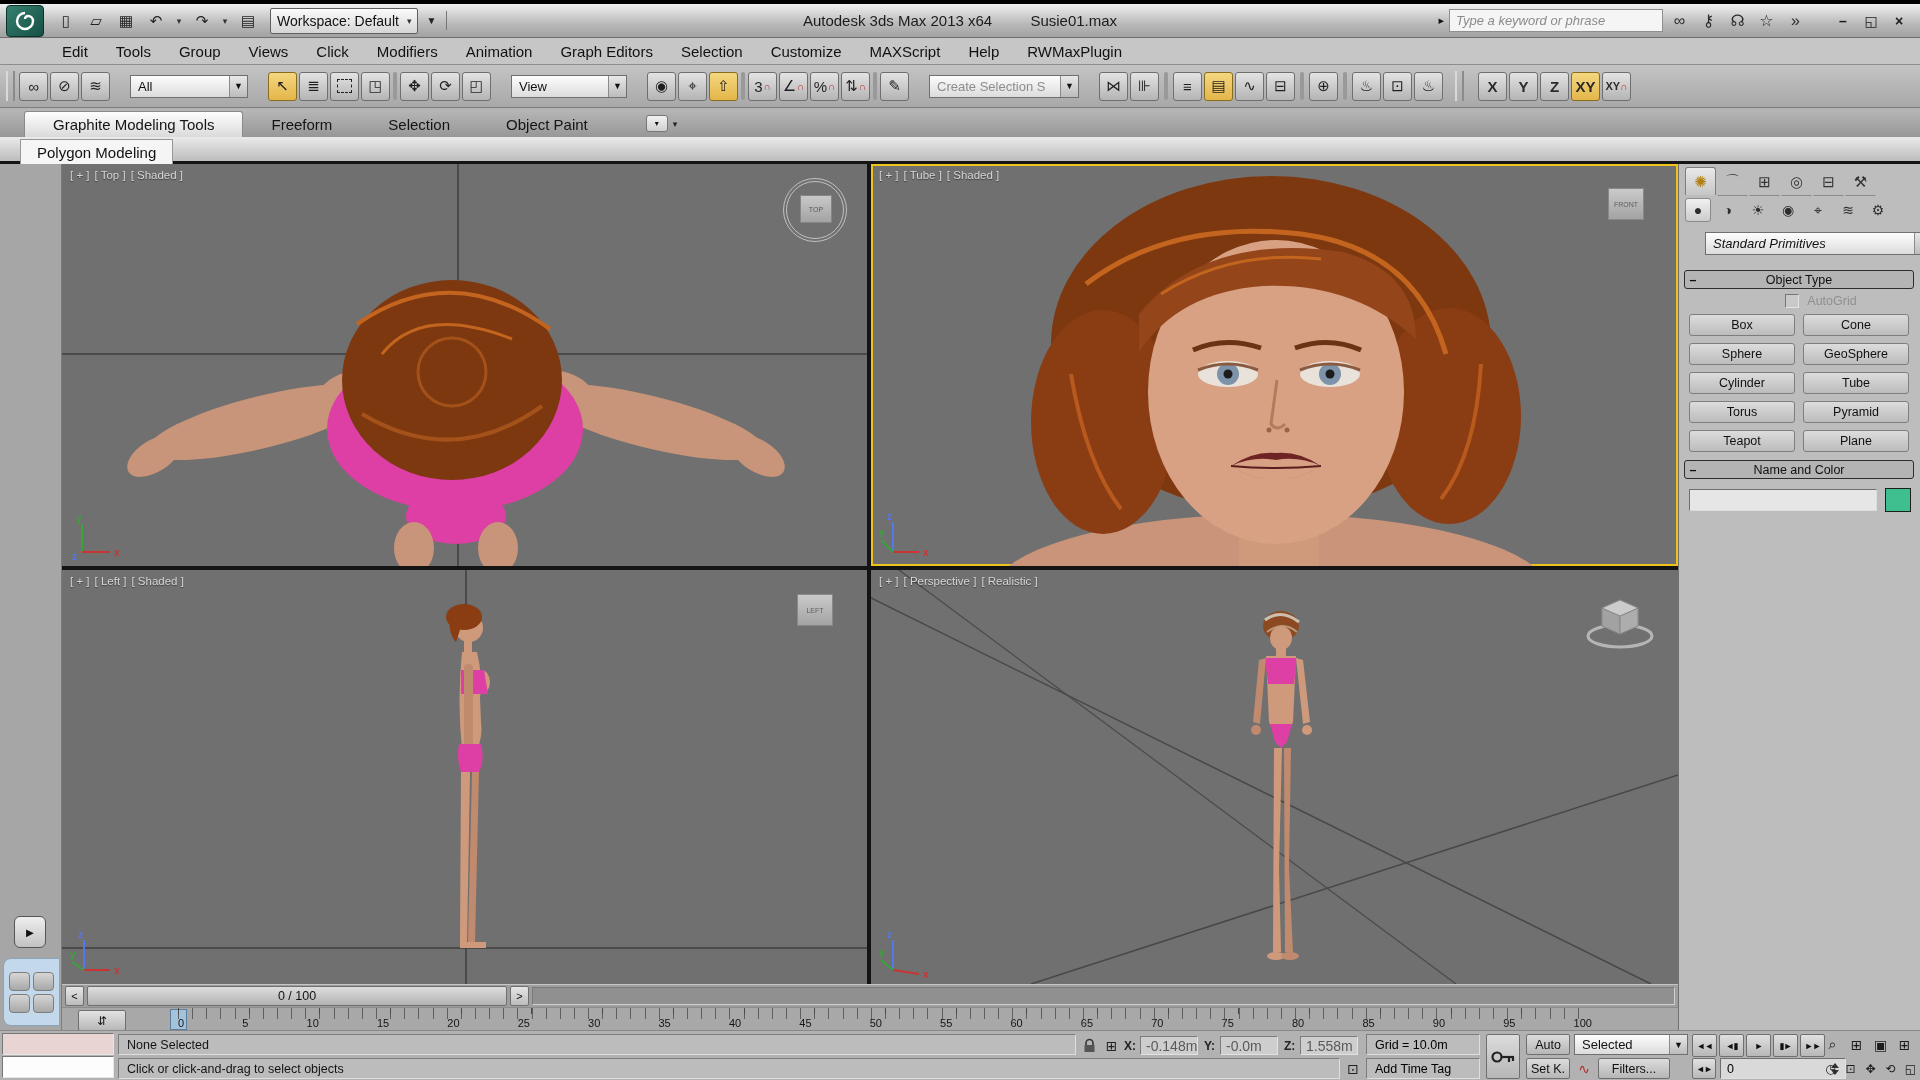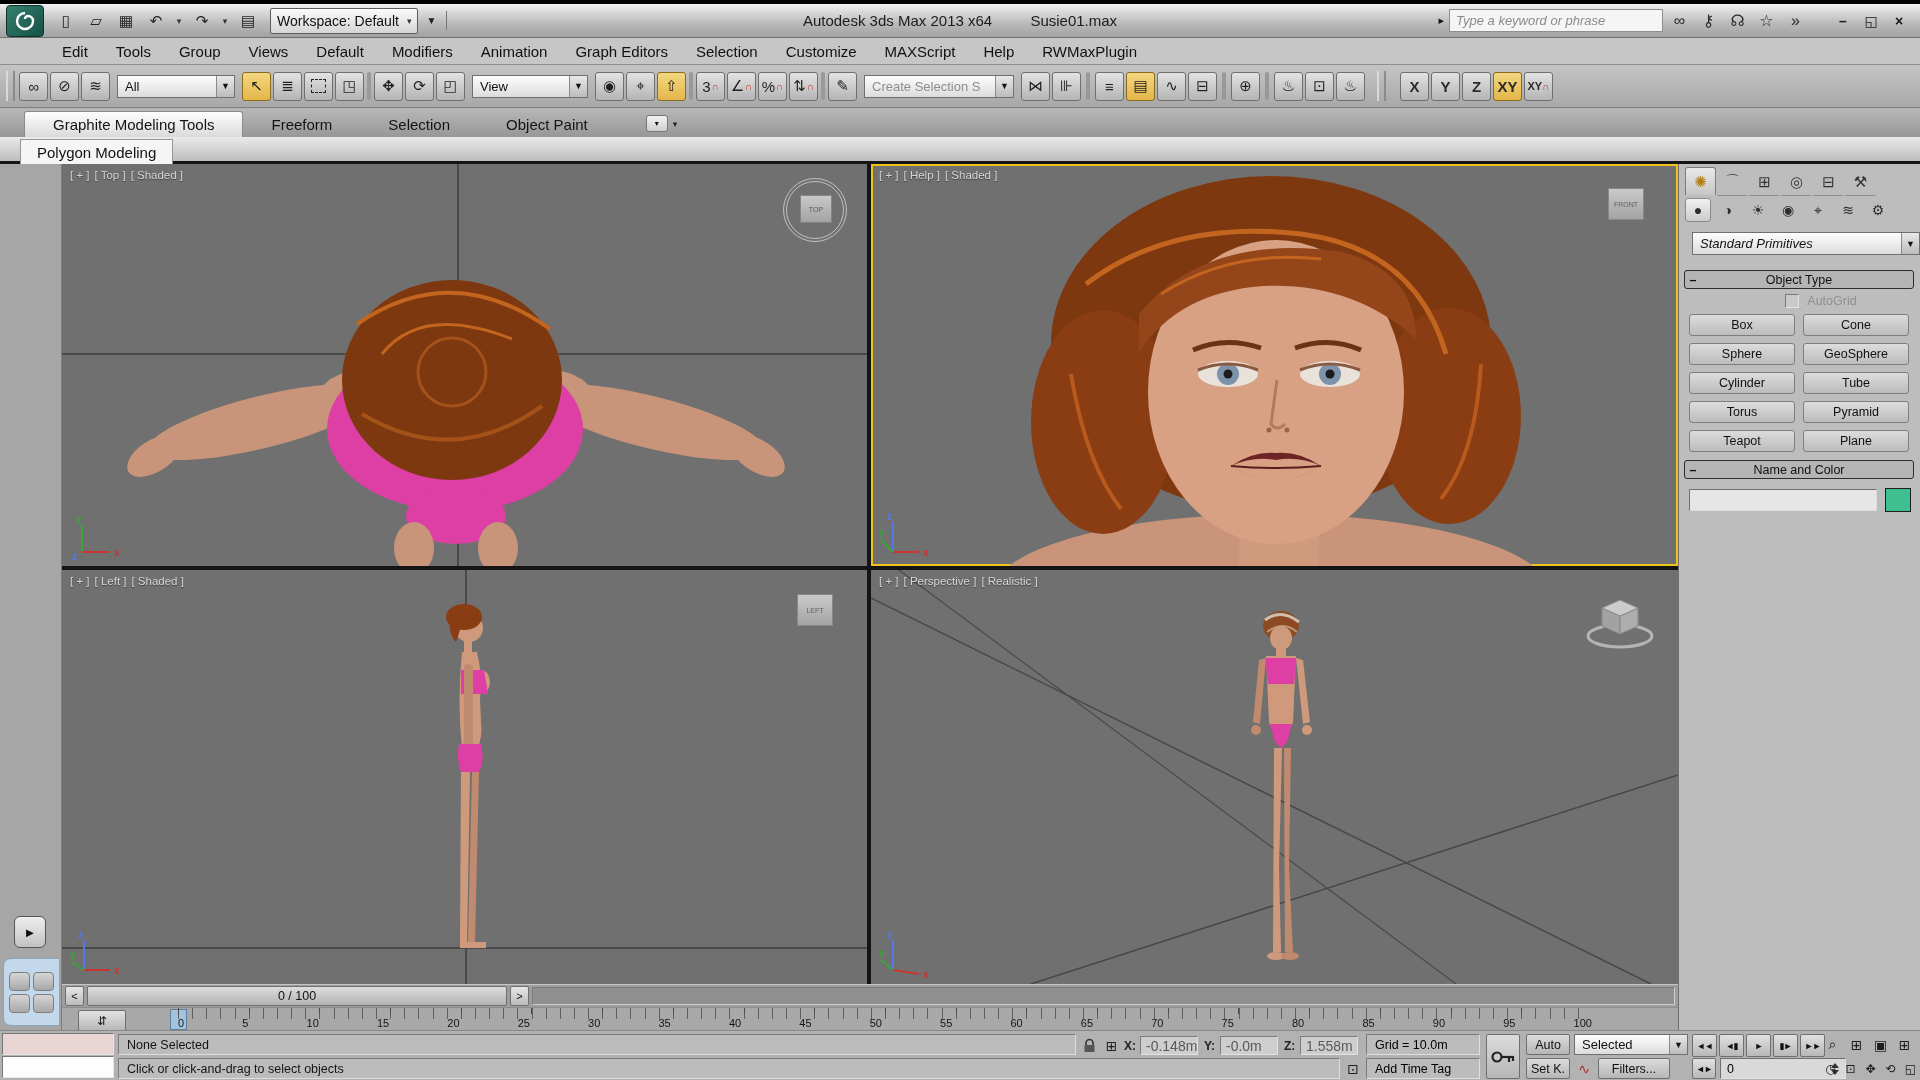--- a/index.html
+++ b/index.html
@@ -42,21 +42,21 @@
   .tgroup{display:flex;align-items:center;gap:2px;}
   .tbtn{width:29px;height:29px;min-width:29px;display:flex;align-items:center;justify-content:center;
     background:linear-gradient(#e3e3e3,#b4b4b4);border:1px solid #6f6f6f;border-radius:3px;
     font-size:15px;color:#1f1f1f;position:relative;box-sizing:border-box;}
   .tbtn.active{background:linear-gradient(#f4d77f,#e4b64a);border-color:#8a6c1e;}
   .tbtn .sub{font-size:10px;color:#c03030;font-weight:bold;margin-left:1px;}
   .tbtn .sub:empty{display:none;}
   .tbtn.sep{width:4px;min-width:4px;background:#999;border:none;height:28px;margin:0 3px;}
   .tbtn.boxdash .glyph{width:13px;height:12px;border:1px dashed #222;}
   .dd{height:23px;display:flex;align-items:center;border:1px solid #707070;background:linear-gradient(#fdfdfd,#dcdcdc);
-    font-size:13px;margin:0 7px;box-sizing:border-box;}
+    font-size:13px;margin:0 20px;box-sizing:border-box;}
   .dd .txt{padding:0 7px;flex:1;white-space:nowrap;overflow:hidden;}
   .dd .arrow{width:17px;height:100%;display:flex;align-items:center;justify-content:center;
     background:linear-gradient(#e8e8e8,#bcbcbc);border-left:1px solid #8a8a8a;font-size:9px;}
   .dd.disabled .txt{color:#8d8d8d;}
   .axis-seg{display:flex;align-items:center;gap:2px;margin-left:10px;}
   .abtn{width:29px;height:29px;display:flex;align-items:center;justify-content:center;
     background:linear-gradient(#e3e3e3,#b4b4b4);border:1px solid #6f6f6f;border-radius:3px;
     font-size:15px;font-weight:bold;color:#2b2b2b;box-sizing:border-box;}
   .abtn.active{background:linear-gradient(#f4d77f,#e4b64a);border-color:#8a6c1e;}
   
@@ -247,21 +247,21 @@
         <div class="winbtn"><span>×</span></div>
     </div>
   </div>
 </div>
 
 <div class="menubar">
   <div class="menu-item"><span>Edit</span></div>
     <div class="menu-item"><span>Tools</span></div>
     <div class="menu-item"><span>Group</span></div>
     <div class="menu-item"><span>Views</span></div>
-    <div class="menu-item"><span>Default</span></div>
+    <div class="menu-item"><span>Click</span></div>
     <div class="menu-item"><span>Modifiers</span></div>
     <div class="menu-item"><span>Animation</span></div>
     <div class="menu-item"><span>Graph Editors</span></div>
     <div class="menu-item"><span>Selection</span></div>
     <div class="menu-item"><span>Customize</span></div>
     <div class="menu-item"><span>MAXScript</span></div>
     <div class="menu-item"><span>Help</span></div>
     <div class="menu-item"><span>RWMaxPlugin</span></div>
 </div>
 
@@ -515,21 +515,21 @@
       <path d="M429 206 Q459 194 489 206" fill="none" stroke="#8a5a40" stroke-width="3"></path>
       <path d="M406 216 L400 260 Q406 268 414 260" fill="none" stroke="#b5795c" stroke-width="3"></path>
       <circle cx="398" cy="266" r="2.5" fill="#9a6248"></circle>
       <circle cx="416" cy="266" r="2.5" fill="#9a6248"></circle>
       <path d="M360 302 Q382 292 405 296 Q428 292 450 302 Q428 287 405 289 Q382 287 360 302 Z" fill="#6e2424"></path>
       <path d="M360 302 Q405 330 450 302 Q428 316 405 316 Q382 316 360 302 Z" fill="#8e2f2f"></path>
       <path d="M360 302 Q405 306 450 302" fill="none" stroke="#5a1d1d" stroke-width="2"></path>
     </svg>
     <div class="vp-label">
       <span>[ + ]</span>
-      <span>[ Help ]</span>
+      <span>[ Tube ]</span>
       <span>[ Shaded ]</span>
     </div>
     <div class="vcube-flat">FRONT</div>
     <svg class="tripod" width="54" height="50">
       <line x1="14" y1="42" x2="14" y2="12" stroke="#5577ee" stroke-width="2"></line>
       <line x1="14" y1="42" x2="40" y2="42" stroke="#c33" stroke-width="2"></line>
       <line x1="14" y1="42" x2="2" y2="30" stroke="#3aa33a" stroke-width="2"></line>
       <text x="8" y="10" fill="#5577ee">z</text>
       <text x="44" y="46" fill="#c33">x</text>
       <text x="0" y="26" fill="#3aa33a">y</text>

